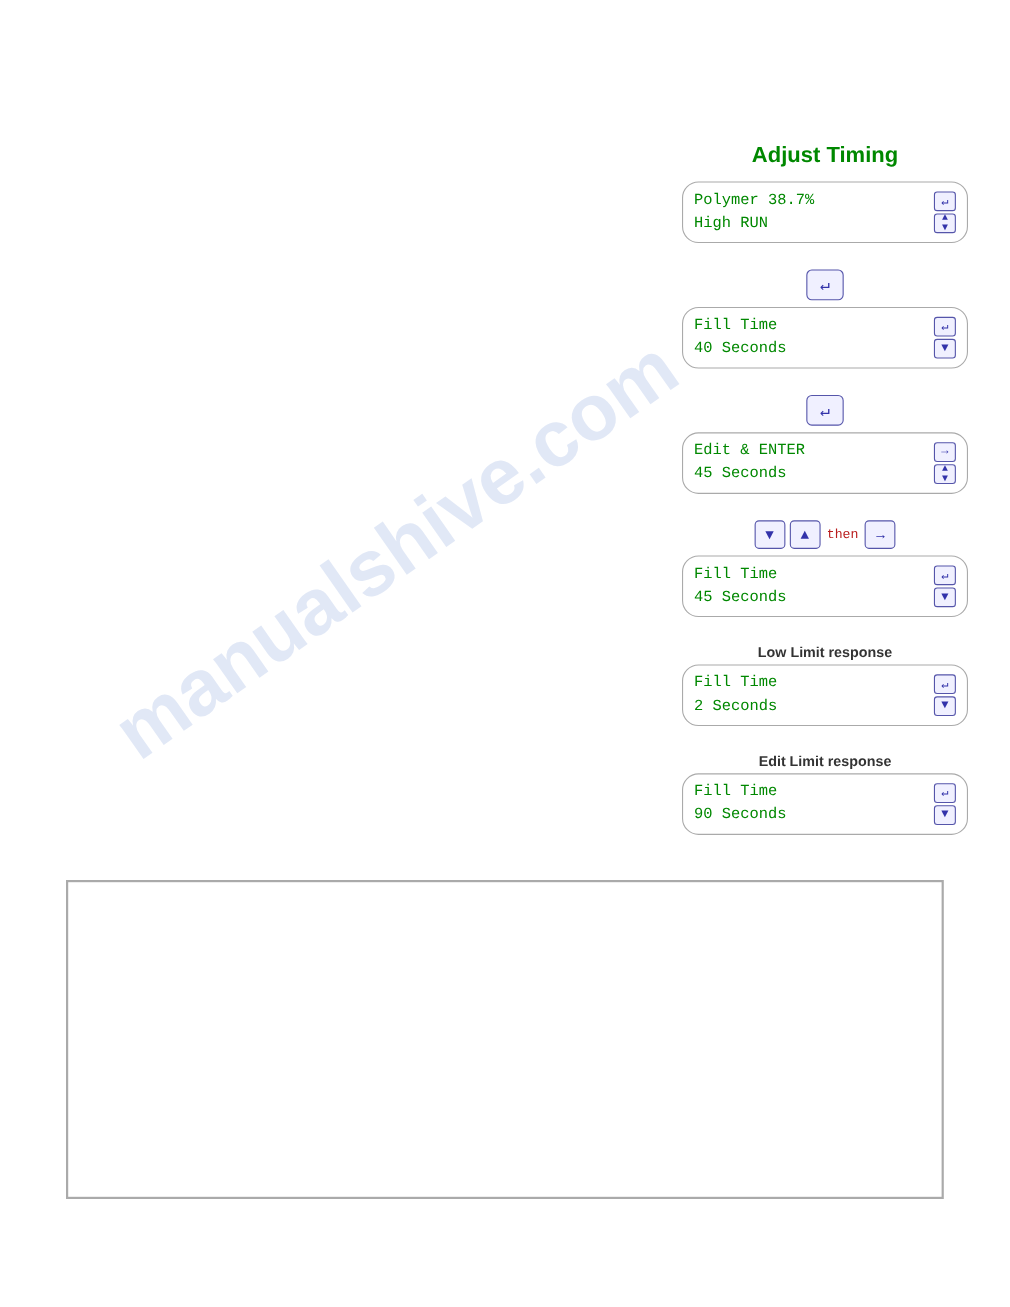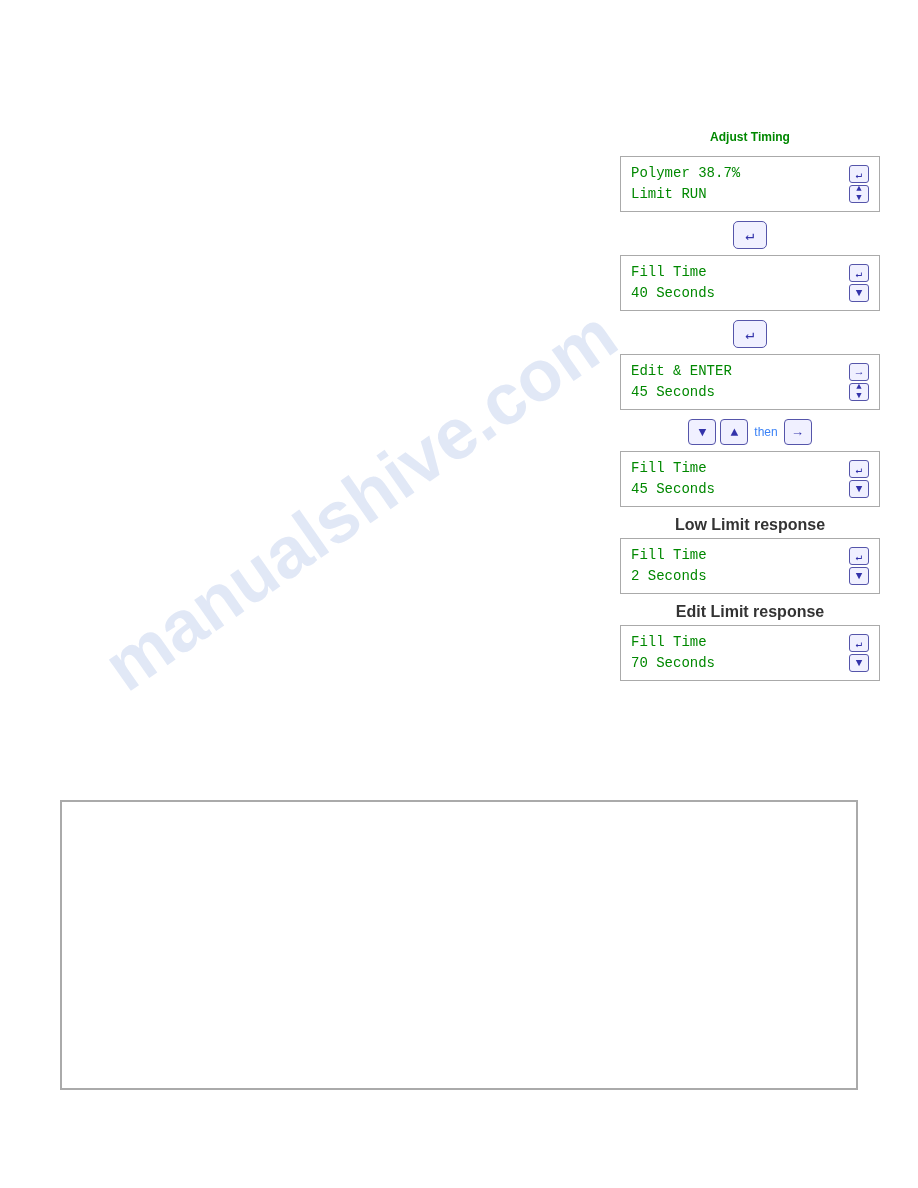--- a/index.html
+++ b/index.html
@@ -41,31 +41,31 @@
       width: 260px;
       z-index: 1;
     }
 
     
     .page-title {
       text-align: center;
       color: #008800;
       font-family: Arial, sans-serif;
       font-weight: bold;
-      font-size: 12px;
+      font-size: 20px;
       margin-bottom: 12px;
     }
 
     
     .card {
       border: 1.5px solid #aaaaaa;
-      border-radius: 0;
+      border-radius: 15px;
       background: #ffffff;
       padding: 6px 10px;
-      margin-bottom: 9px;
+      margin-bottom: 24px;
       display: flex;
       align-items: center;
       justify-content: space-between;
       position: relative;
     }
 
     .card-text {
       color: #008800;
       font-family: 'Courier New', Courier, monospace;
       font-size: 14px;
@@ -133,31 +133,31 @@
       background: #f0f0ff;
       display: flex;
       align-items: center;
       justify-content: center;
       cursor: pointer;
       color: #3333aa;
       font-size: 13px;
     }
 
     .nav-then-label {
-      font-family: Liberation Sans, sans-serif;
+      font-family: Liberation Mono, monospace;
       font-size: 12px;
-      color: #3b82f6;
+      color: #b91c1c;
       margin: 0 2px;
     }
 
     
     .section-label {
       text-align: center;
       font-family: Arial, sans-serif;
-      font-size: 16px;
+      font-size: 13px;
       color: #333333;
       font-weight: bold;
       margin-bottom: 4px;
     }
 
     
     .bottom-box {
       position: absolute;
       top: 800px;
       left: 60px;
@@ -175,21 +175,21 @@
   manualshive.com
 </div>
 
 <div class="main-content">
 
   <div class="page-title">Adjust Timing</div>
 
   <div class="card">
     <div class="card-text">
       <div>Polymer 38.7%</div>
-      <div>Limit RUN</div>
+      <div>High RUN</div>
     </div>
     <div class="card-arrows">
       <div class="arrow-btn">↵</div>
       <div class="arrow-btn" style="font-size:9px; line-height:1;">▲<br>▼</div>
     </div>
   </div>
 
   <div class="enter-btn-wrap">
     <div class="enter-btn">↵</div>
   </div>
@@ -249,21 +249,21 @@
       <div class="arrow-btn">↵</div>
       <div class="arrow-btn">▼</div>
     </div>
   </div>
 
   <div class="section-label">Edit Limit response</div>
 
   <div class="card">
     <div class="card-text">
       <div>Fill Time</div>
-      <div>  70 Seconds</div>
+      <div>  90 Seconds</div>
     </div>
     <div class="card-arrows">
       <div class="arrow-btn">↵</div>
       <div class="arrow-btn">▼</div>
     </div>
   </div>
 
 </div>
 
 <div class="bottom-box"></div>

